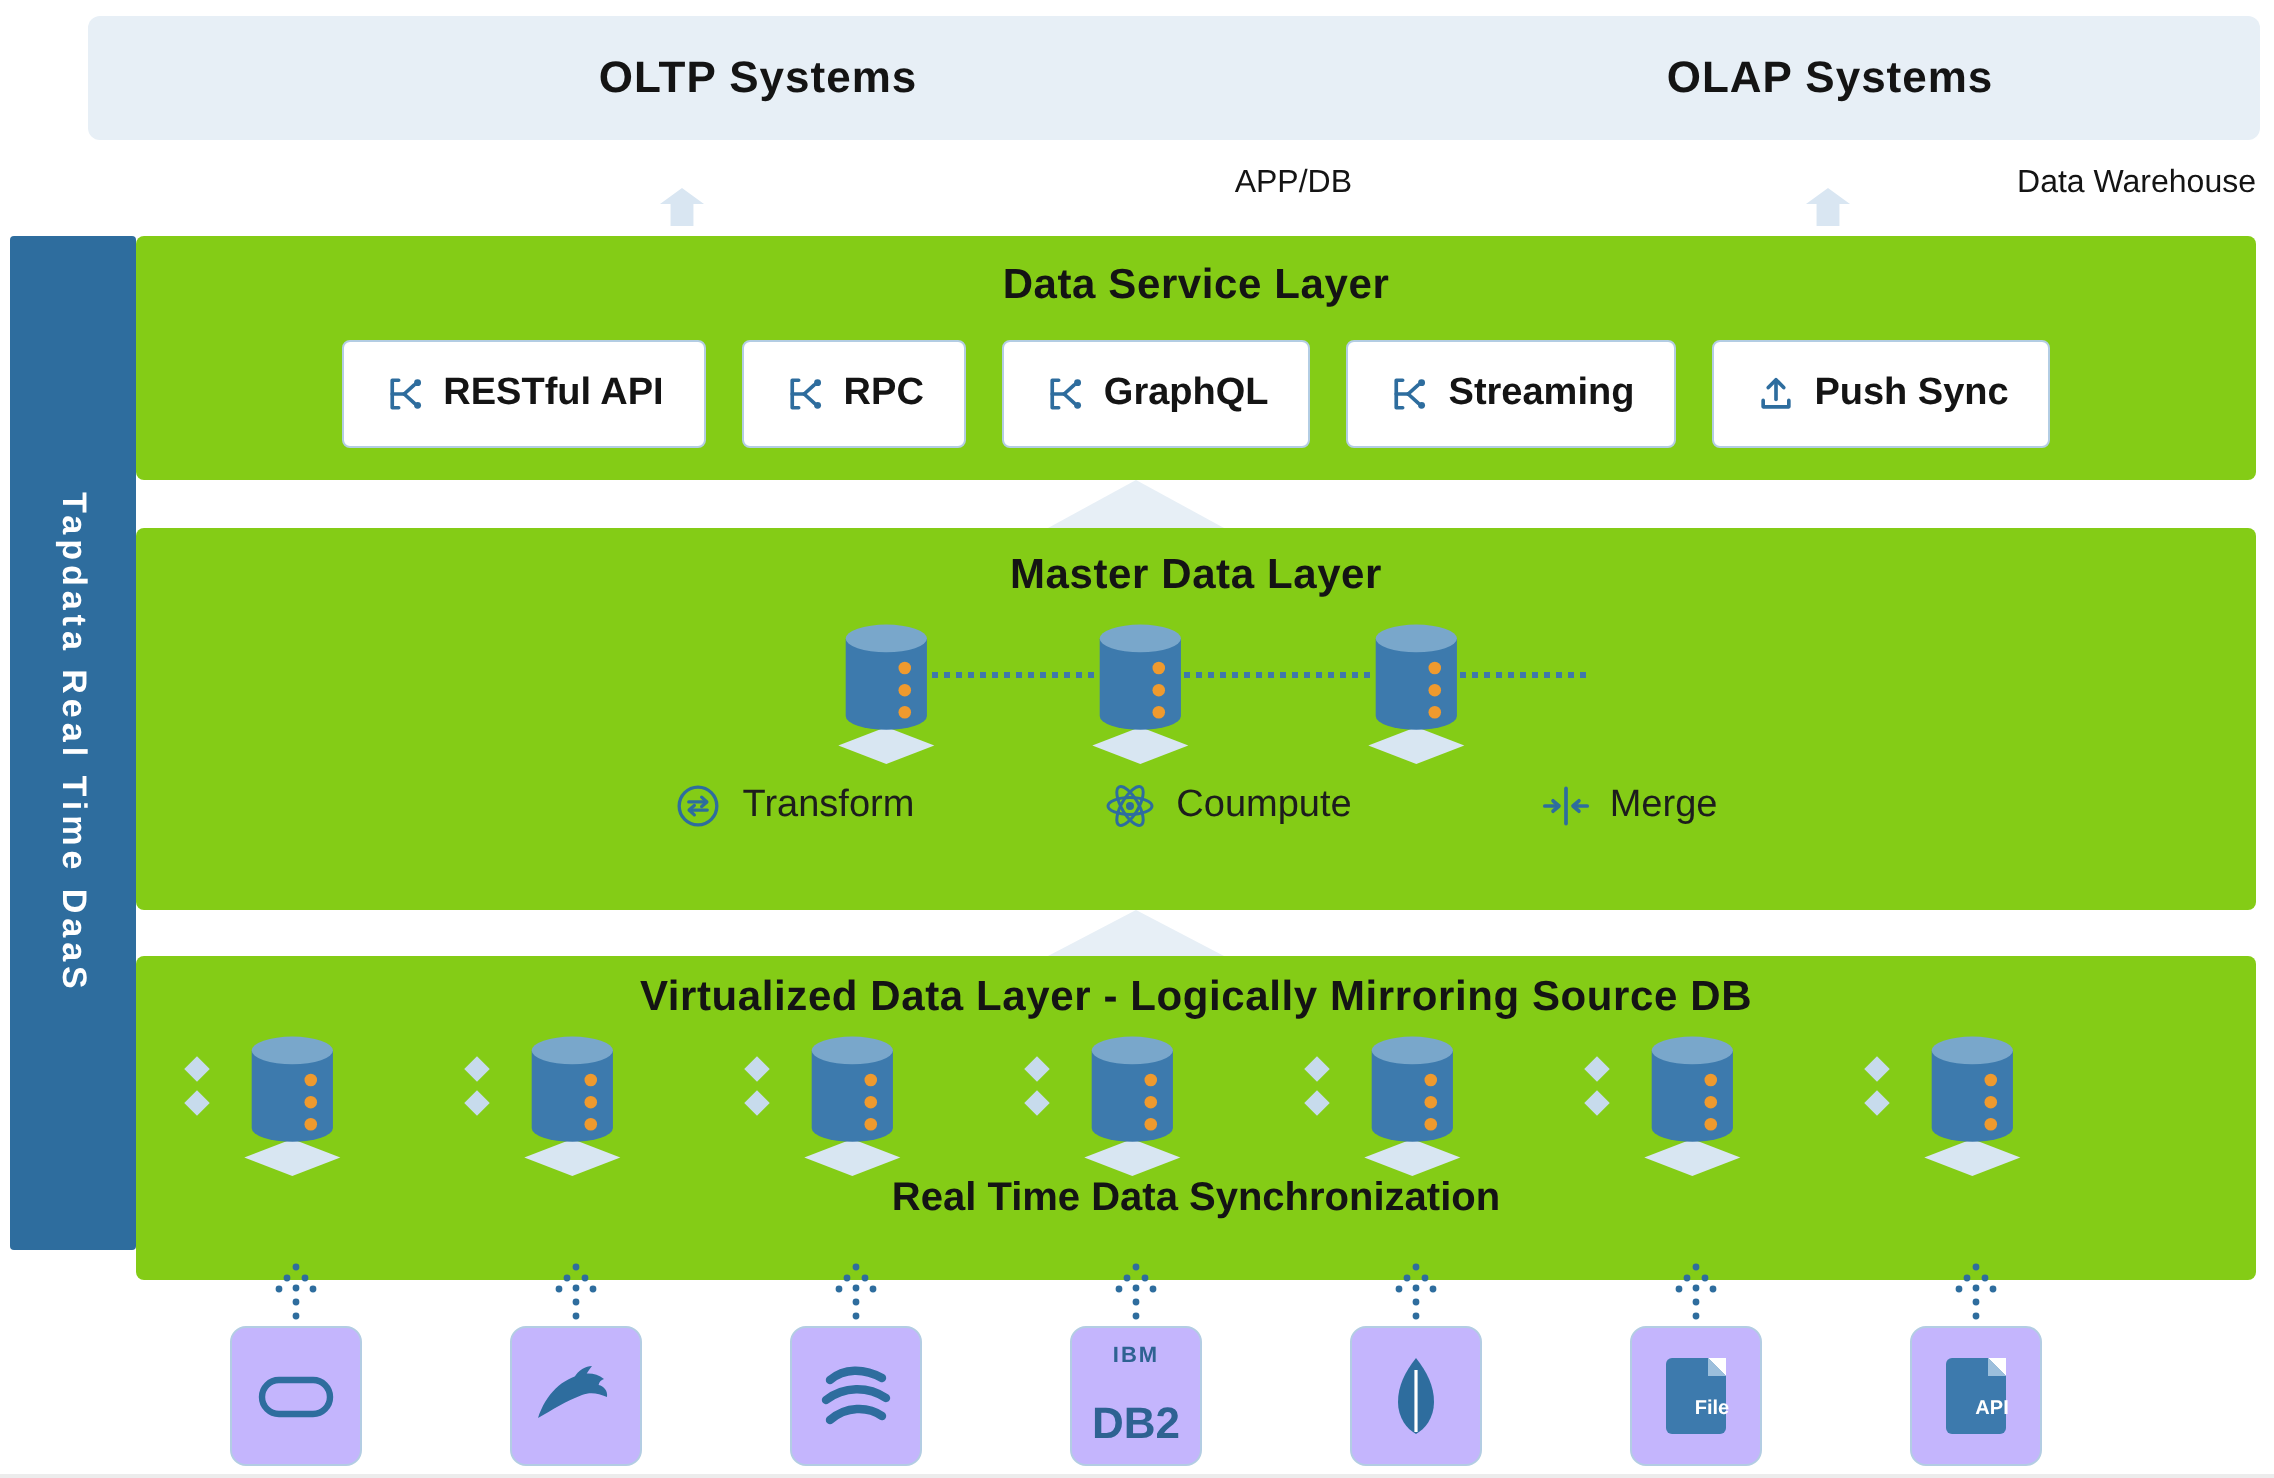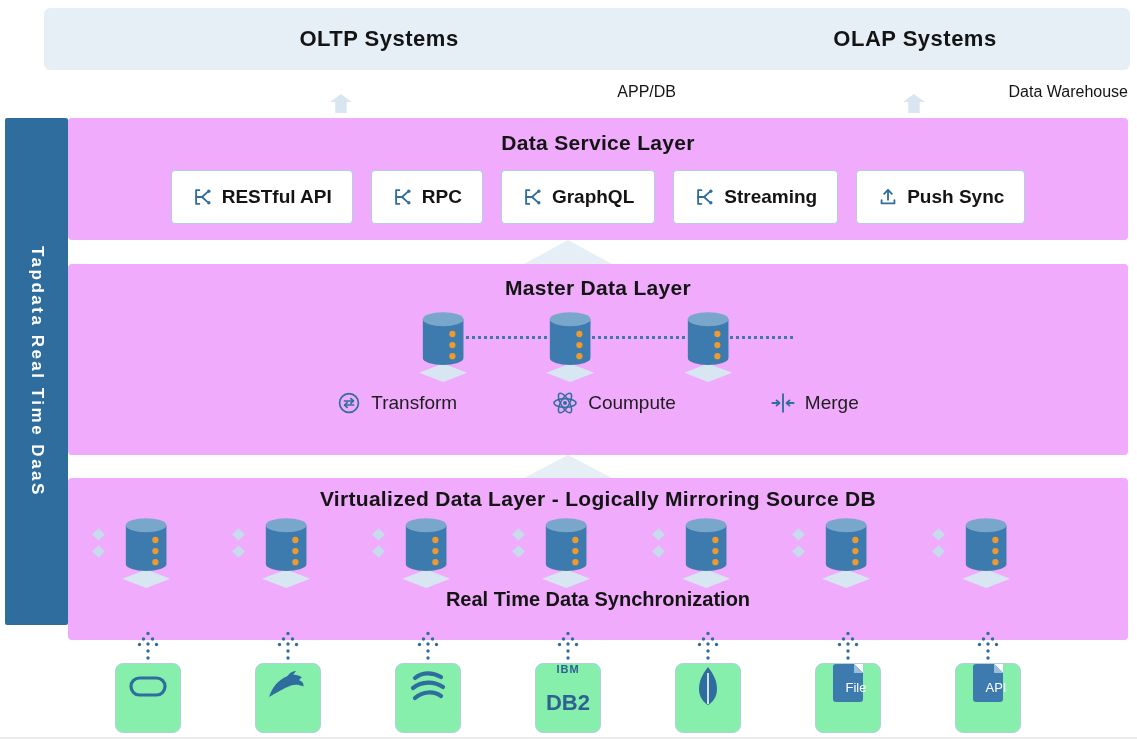--- a/index.html
+++ b/index.html
@@ -18,21 +18,21 @@
     clip-path:polygon(50% 0,100% 42%,76% 42%,76% 100%,24% 100%,24% 42%,0 42%);}
   .pent1{left:330px;}
   .pent2{left:903px;}
 
   
   .sidebar{position:absolute;left:5px;top:118px;width:63px;height:507px;background:#2e6d9e;border-radius:2px;
     display:flex;align-items:center;justify-content:center;}
   .sidebar span{writing-mode:vertical-rl;color:#ffffff;font-size:17px;font-weight:600;letter-spacing:2.5px;white-space:nowrap;}
 
   
-  .layer{position:absolute;left:68px;width:1060px;background:#f0abfc;border-radius:4px;}
+  .layer{position:absolute;left:68px;width:1060px;background:#84cc16;border-radius:4px;}
   .layer-service{top:118px;height:122px;}
   .layer-master{top:264px;height:191px;}
   .layer-virtual{top:478px;height:162px;}
   .layer-title{position:absolute;left:0;right:0;text-align:center;font-size:21px;font-weight:700;letter-spacing:.3px;}
   .layer-service .layer-title{top:13px;}
   .layer-master .layer-title{top:12px;}
   .layer-virtual .layer-title{top:9px;}
 
   
   .gap-tri{position:absolute;width:0;height:0;border-left:44px solid transparent;border-right:44px solid transparent;}
@@ -52,32 +52,32 @@
   .feature{display:flex;align-items:center;gap:10px;font-size:19px;font-weight:500;color:#1d1d1d;}
   .feature .ic{display:flex;align-items:center;}
 
   
   .diamond-pair{position:absolute;width:11px;}
   .diamond-pair .d{width:9px;height:9px;background:#c7dbec;transform:rotate(45deg);margin-bottom:8px;}
   .vsub{position:absolute;left:0;right:0;top:110px;text-align:center;font-size:20px;font-weight:700;}
 
   
   .src-arrow{position:absolute;top:631px;}
-  .src-box{position:absolute;top:663px;width:66px;height:70px;background:#86efac;border:1px solid #b3cde3;border-radius:8px;
-    display:flex;align-items:flex-start;justify-content:center;box-sizing:border-box;}
+  .src-box{position:absolute;top:663px;width:66px;height:70px;background:#c4b5fd;border:1px solid #b3cde3;border-radius:8px;
+    display:flex;align-items:center;justify-content:center;box-sizing:border-box;}
   .db2wrap{text-align:center;line-height:1.05;color:#2e6292;}
   .db2wrap .ibm{font-size:11px;font-weight:700;letter-spacing:1px;}
   .db2wrap .db2{font-size:22px;font-weight:800;margin-top:15px;}
   .doc{width:30px;height:38px;background:#3d7aad;border-radius:3px;position:relative;
     display:flex;align-items:flex-end;justify-content:center;padding-bottom:7px;box-sizing:border-box;}
   .doc::before{content:"";position:absolute;top:0;right:0;width:0;height:0;
     border-top:9px solid #ffffff;border-left:9px solid transparent;}
   .doc::after{content:"";position:absolute;top:0;right:0;width:0;height:0;
     border-bottom:9px solid #9cbfdc;border-right:9px solid transparent;transform:translate(-0px,0px);}
-  .doc span{color:#ffffff;font-size:13px;font-weight:400;margin-left:16px;}
+  .doc span{color:#ffffff;font-size:10px;font-weight:700;margin-left:16px;}
 
   .bottom-line{position:absolute;left:0;right:0;bottom:0;height:2px;background:#ececec;}
 </style>
 </head>
 <body>
 
 <svg width="0" height="0" style="position:absolute" aria-hidden="true">
   <defs>
     <symbol id="sym-cyl" viewBox="0 0 56 78">
       <polygon points="26,58 52,68 26,78 0,68" fill="#d8e6f2"></polygon>

